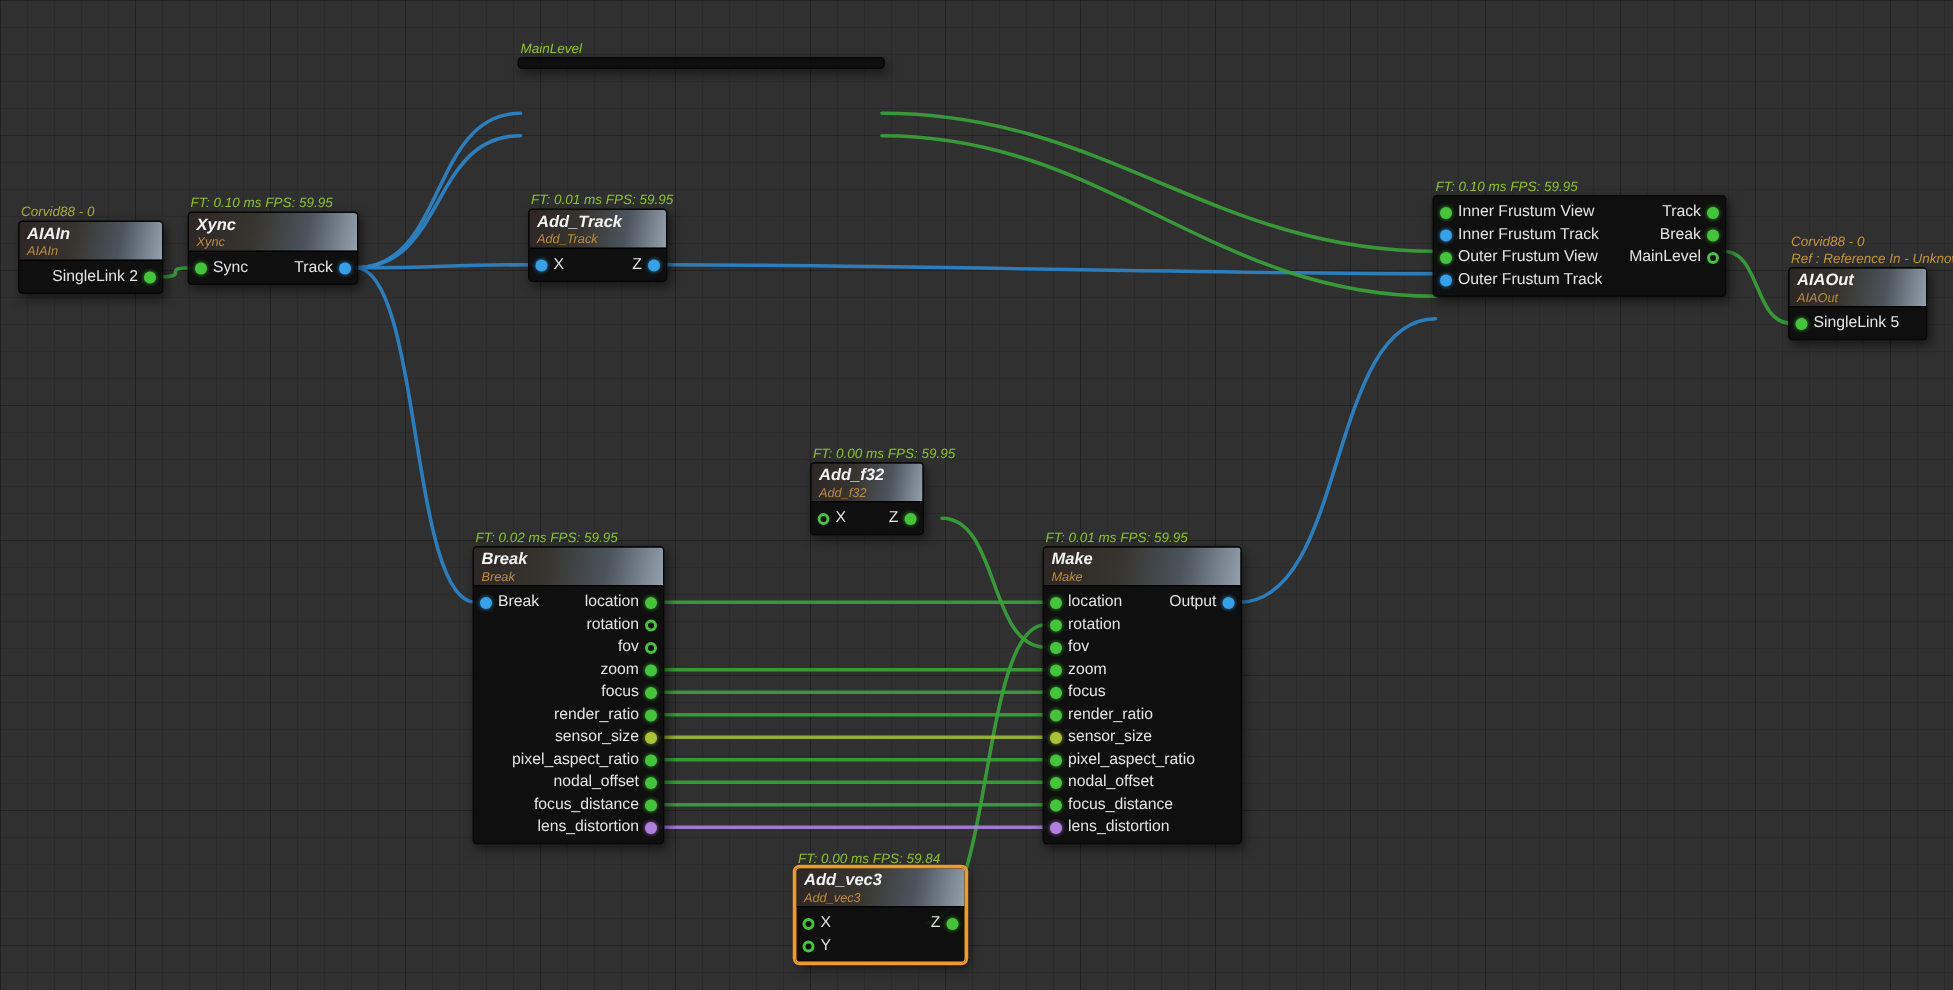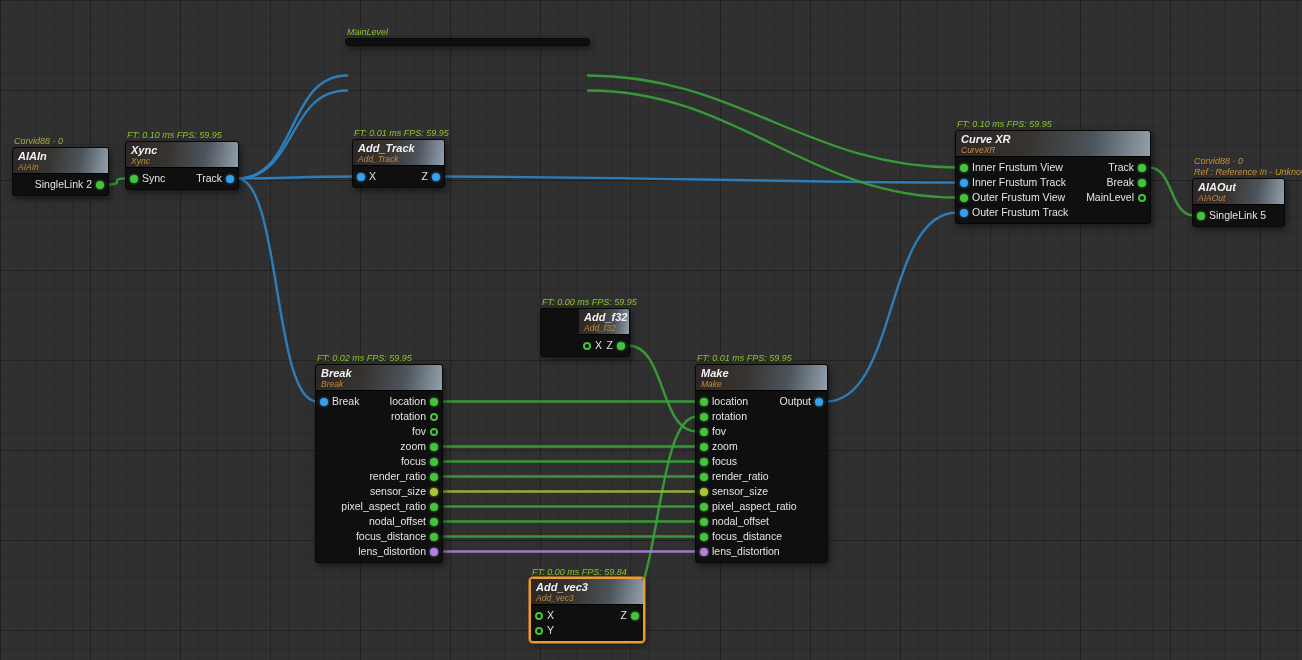--- a/index.html
+++ b/index.html
@@ -134,21 +134,21 @@
               <span class="pin blue"></span>
               <span class="lbl">X</span>
             </span>
             <span class="rgt">
               <span class="lbl">Z</span>
               <span class="pin blue"></span>
             </span>
           </div>
         </div>
       </div>
-      <div class="node" style="left: 540px; top: 308px; width: 90px; padding-left: 38px;">
+      <div class="node" style="left: 540px; top: 308px; width: 76px;">
         <div class="node-labels">
           <div class="lab-ft">FT: 0.00 ms FPS: 59.95</div>
         </div>
         <div class="hdr">
           <div class="t">Add_f32</div>
           <div class="s">Add_f32</div>
         </div>
         <div class="nbody">
           <div class="row">
             <span class="lft">
@@ -347,24 +347,20 @@
             <span class="lft">
               <span class="pin greenh"></span>
               <span class="lbl">Y</span>
             </span>
           </div>
         </div>
       </div>
       <div class="node" style="left: 955px; top: 130px; width: 196px;">
         <div class="node-labels">
           <div class="lab-ft">FT: 0.10 ms FPS: 59.95</div>
-        </div>
-        <div class="hdr">
-          <div class="t">Curve XR</div>
-          <div class="s">CurveXR</div>
         </div>
         <div class="nbody">
           <div class="row">
             <span class="lft">
               <span class="pin green"></span>
               <span class="lbl">Inner Frustum View</span>
             </span>
             <span class="rgt">
               <span class="lbl">Track</span>
               <span class="pin green"></span>

